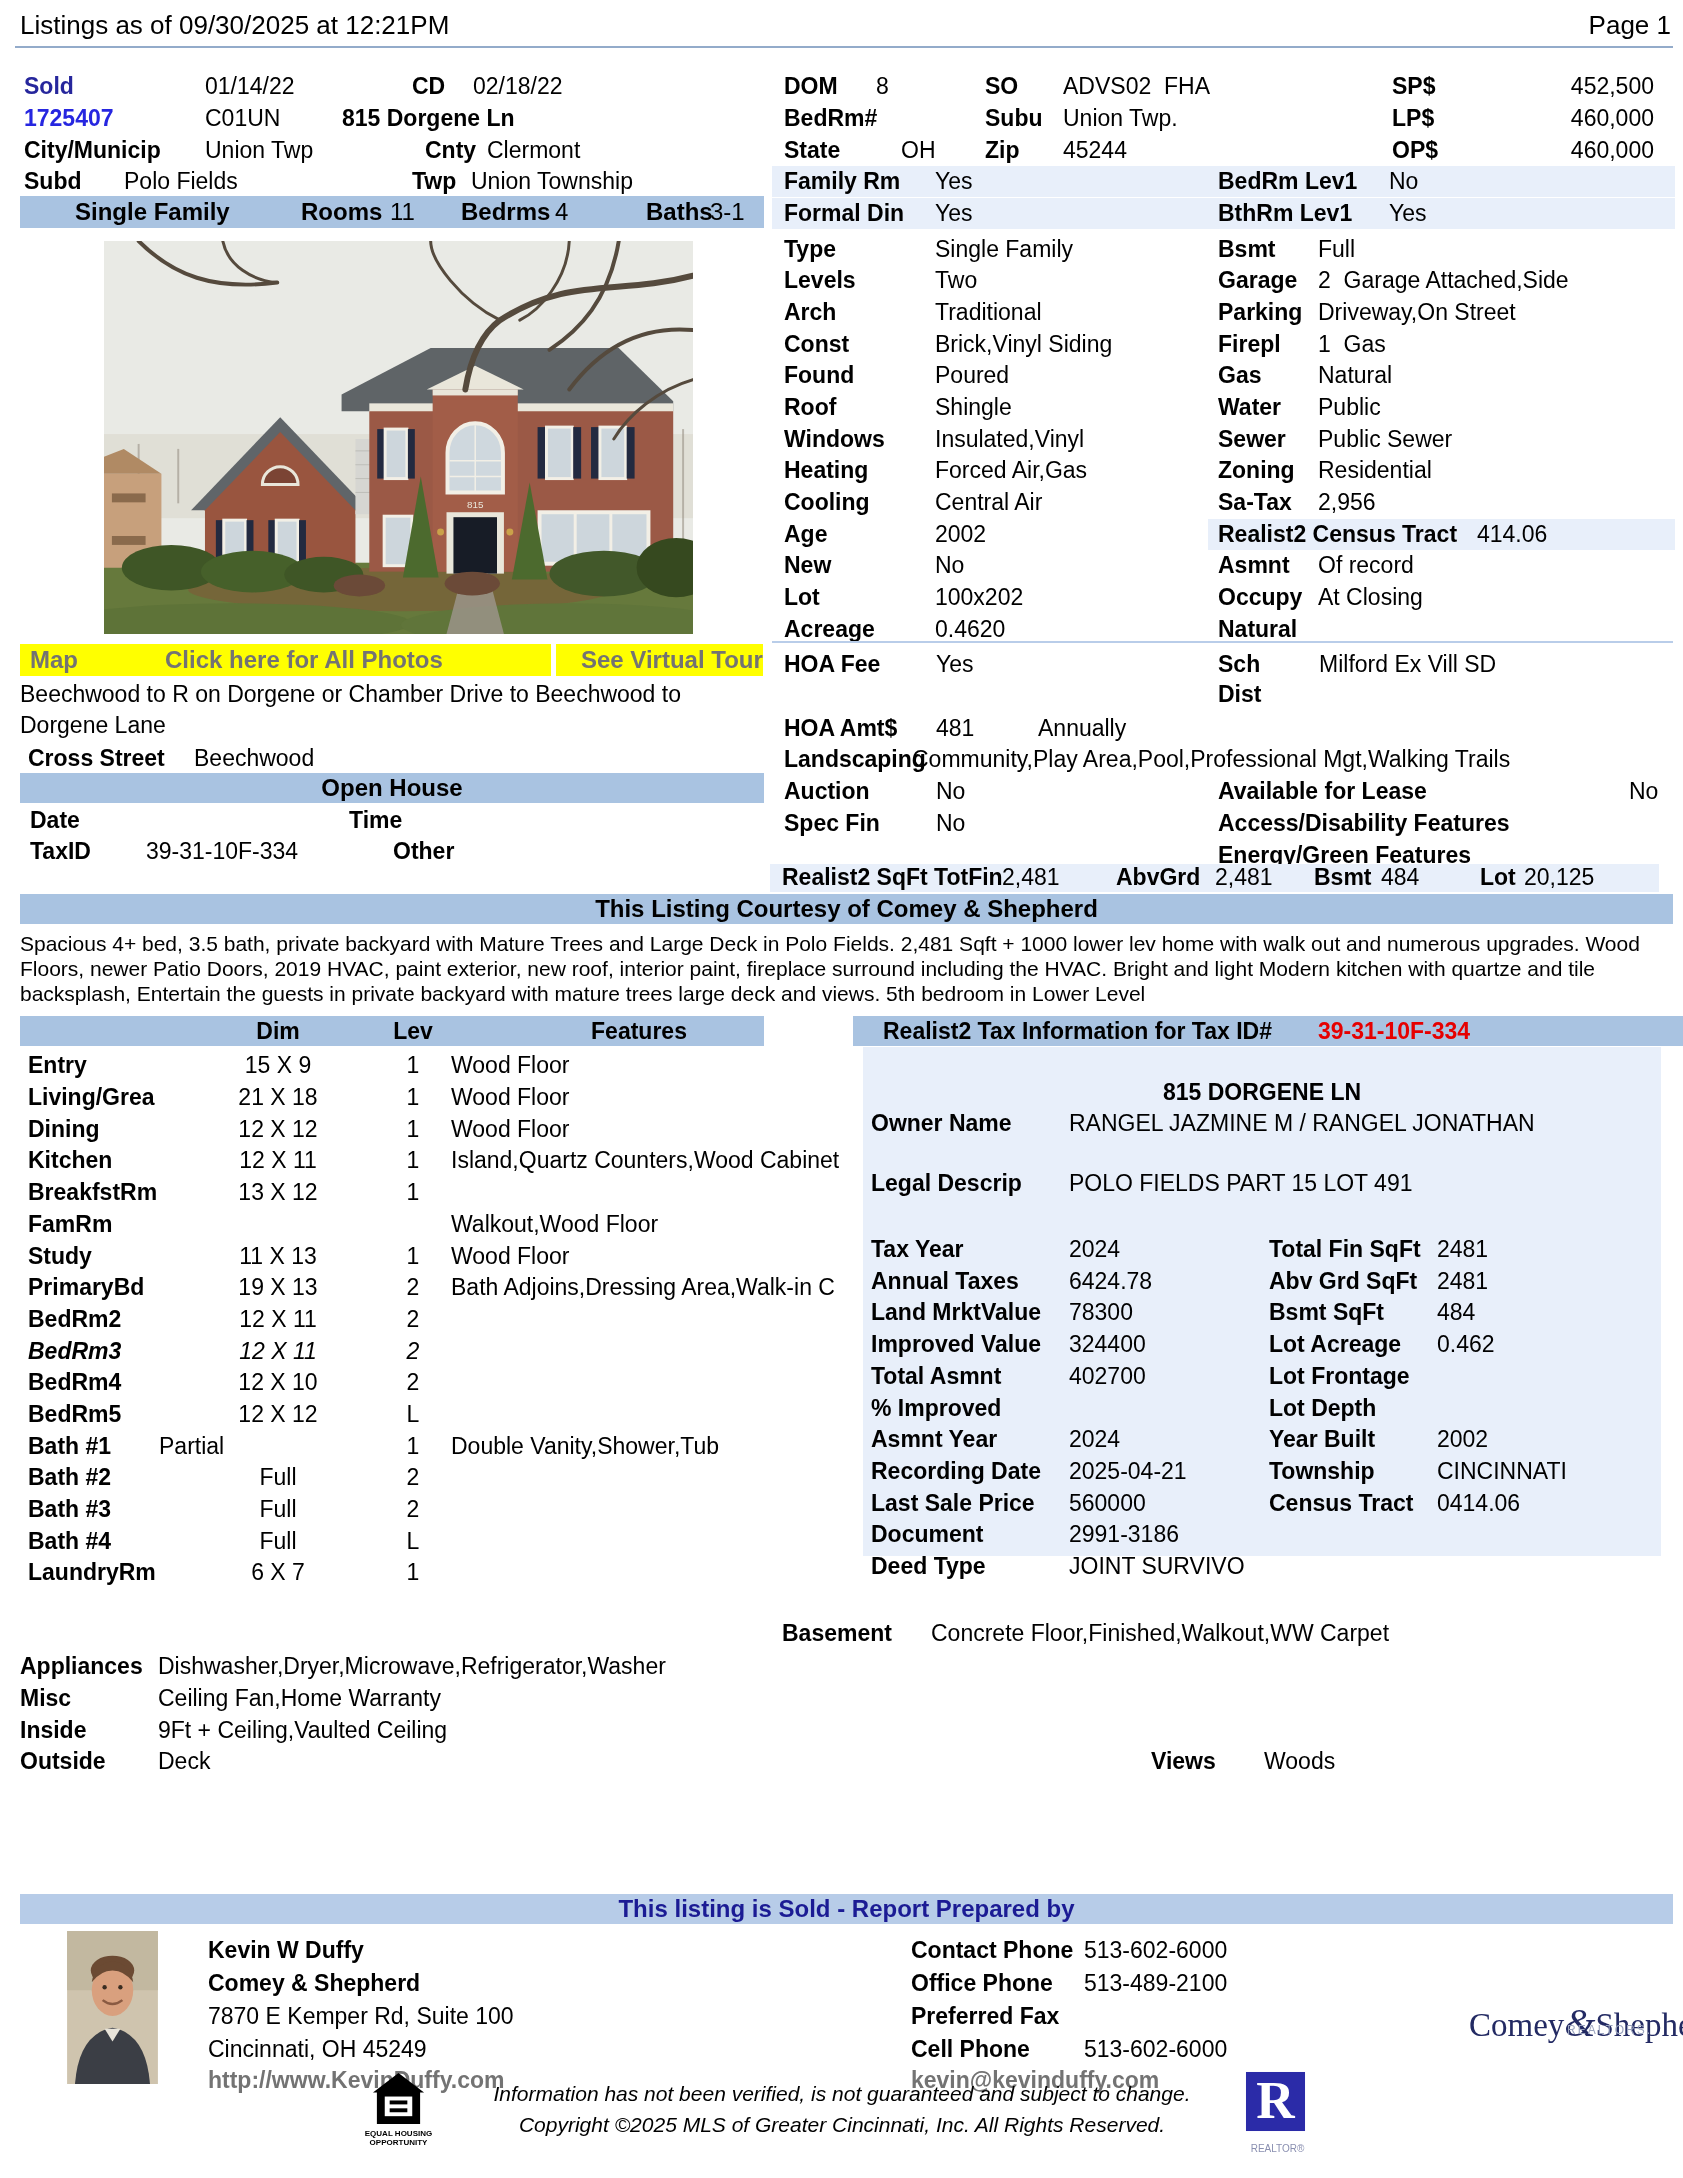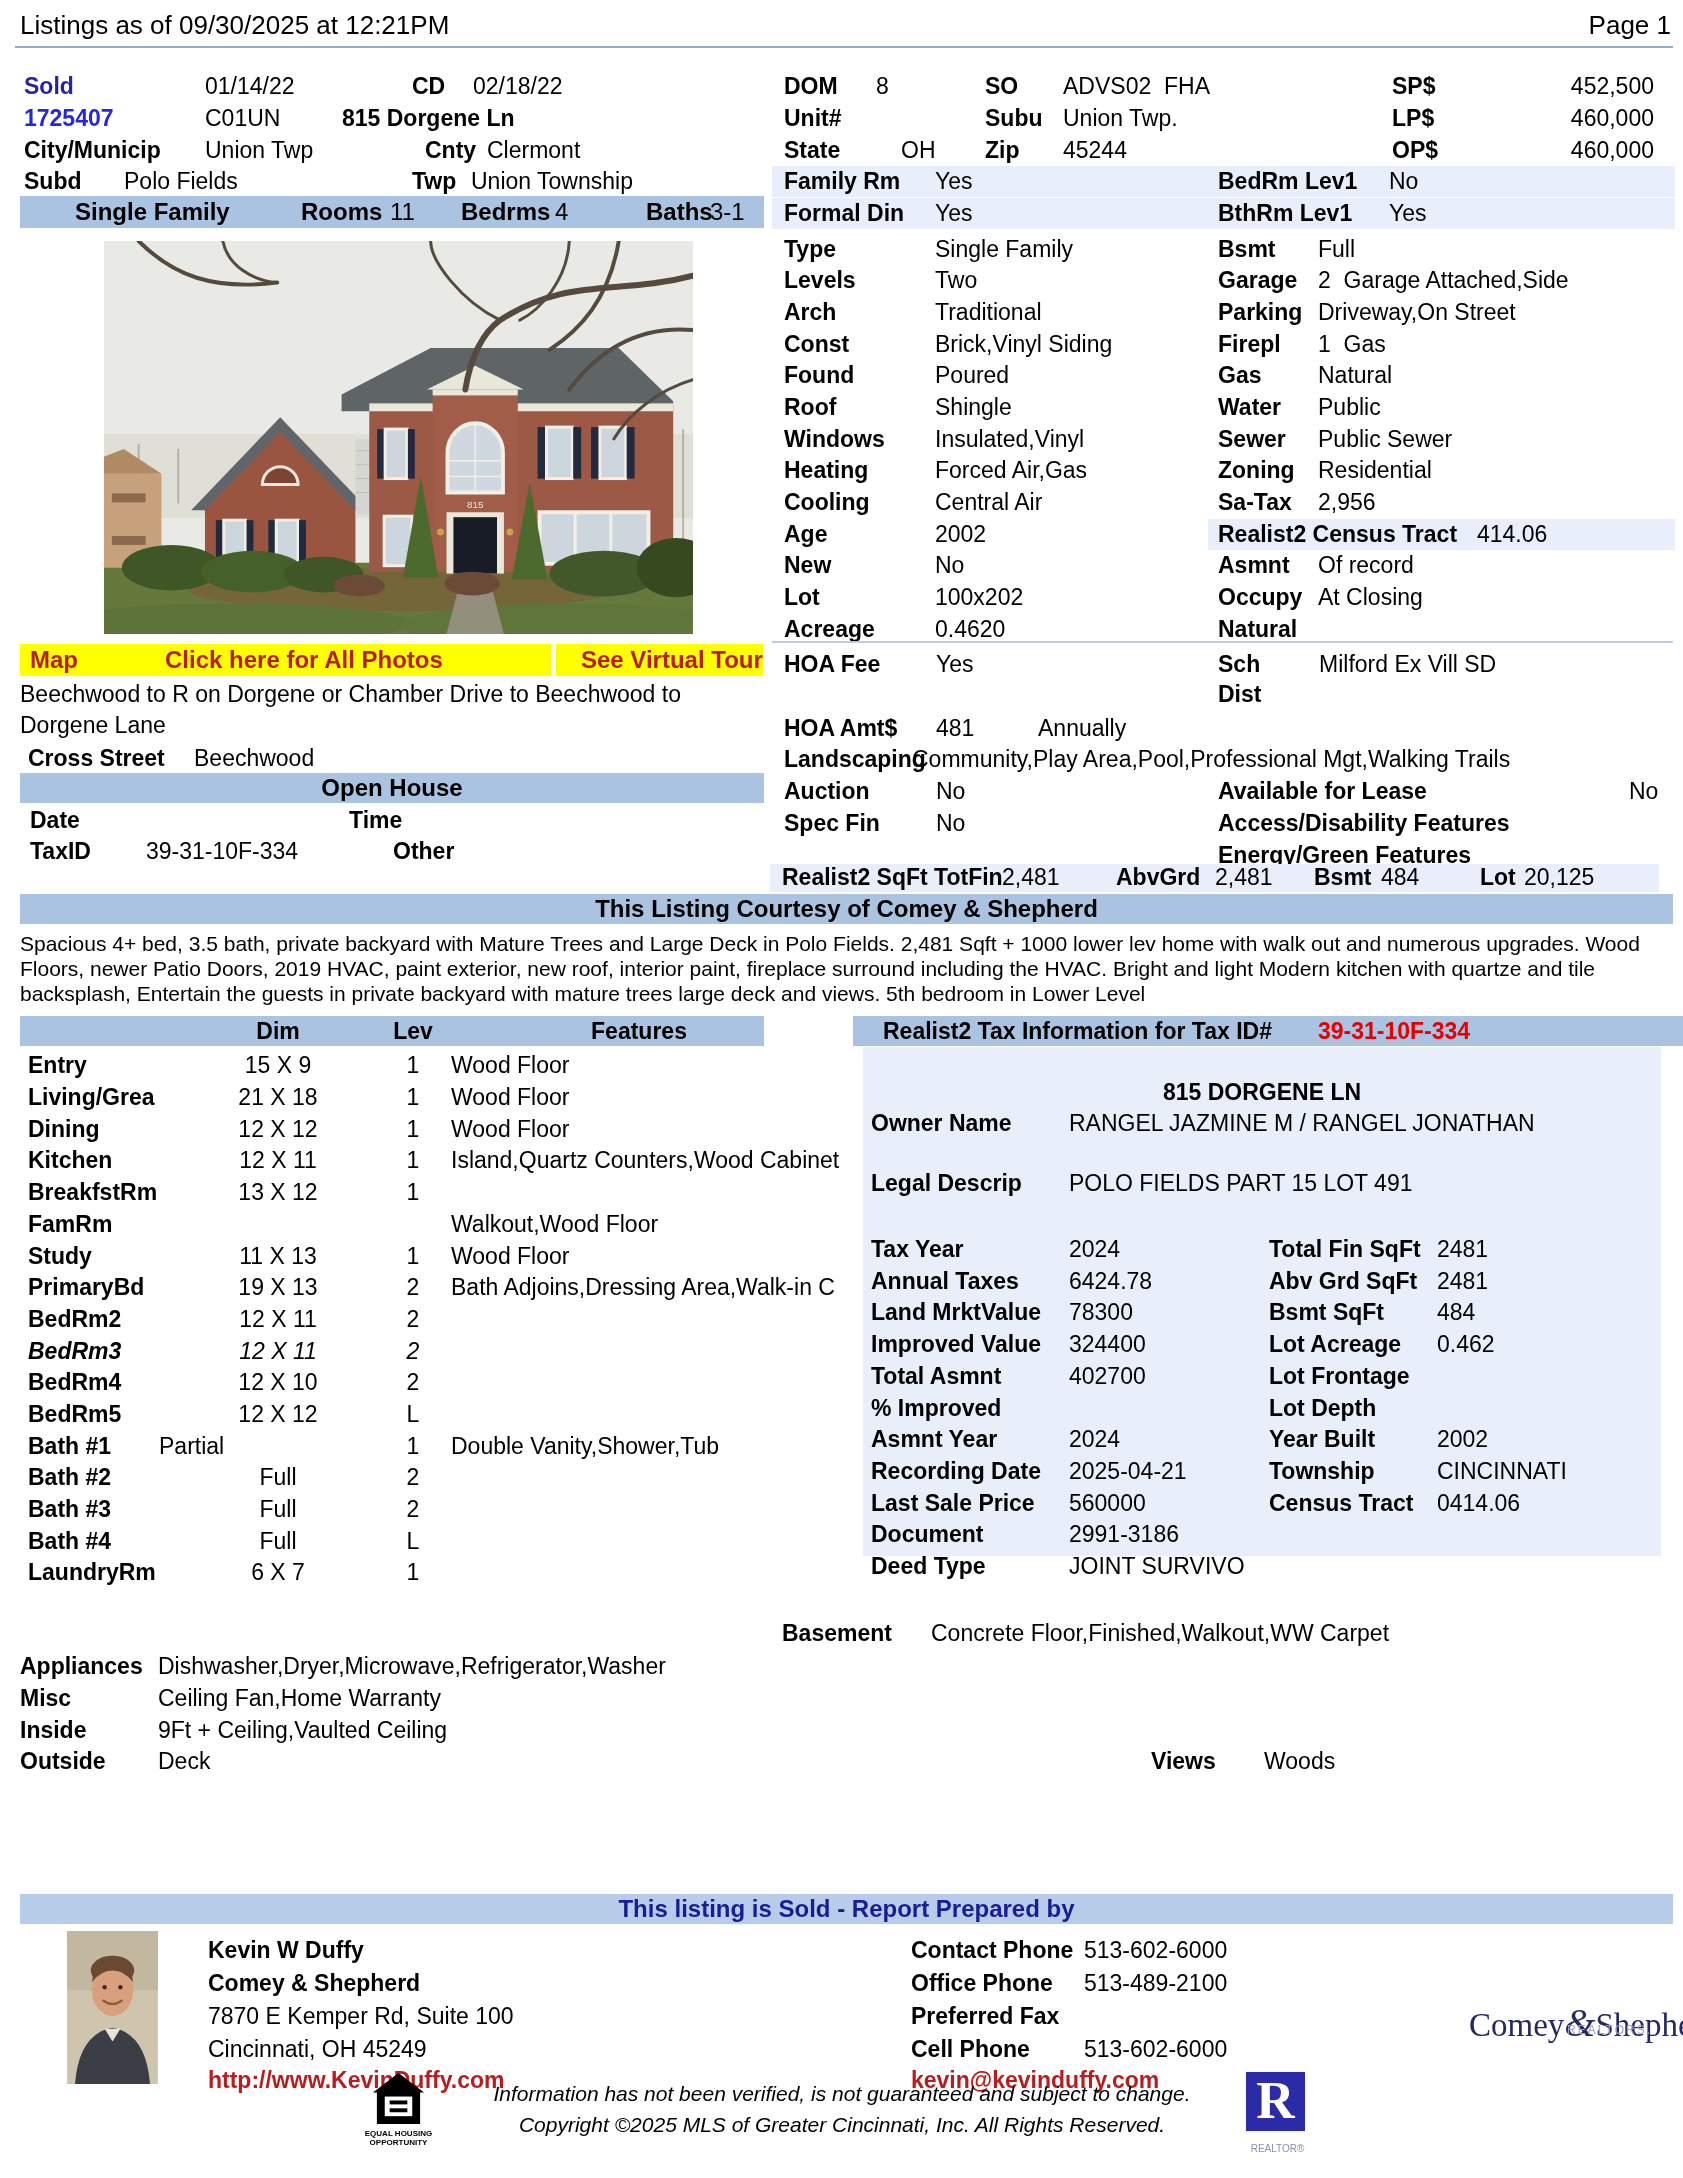--- a/index.html
+++ b/index.html
@@ -4,21 +4,21 @@
 <title>MLS Listing Report</title>
 <style>
   html,body{margin:0;padding:0;background:#9a9a9a;}
   .page{position:relative;width:1683px;height:2178px;background:#ffffff;
         font-family:"Liberation Sans",sans-serif;font-size:23px;color:#000;overflow:hidden;}
   .t{position:absolute;line-height:30px;white-space:pre;}
   .b{font-weight:700;}
   .hdr{font-size:26px;}
   .navy{color:#26269c;font-weight:700;}
   .mls{color:#2626e0;font-weight:700;}
-  .link{color:#b91c1c;font-weight:700;}
+  .link{color:#737373;font-weight:700;}
   .red{color:#e60000;}
   .rule{position:absolute;height:2px;background:#93abca;}
   .band{position:absolute;background:#a9c3e1;font-weight:700;}
   .band span{position:absolute;line-height:32px;white-space:pre;}
   .band.center{display:flex;align-items:center;justify-content:center;}
   .money{text-align:right;width:139px;}
   .ybar{position:absolute;background:#ffff00;}
   .ybar .yl{position:absolute;line-height:32px;font-size:24px;white-space:pre;}
   .hlbg{position:absolute;background:#e8effa;}
   .rrow{position:absolute;left:772px;width:903px;height:31px;}
@@ -73,21 +73,21 @@
     <span style="left:690px;font-weight:400">3-1</span>
   </div>
 
   <span class="t b" style="left:784px;top:71px">DOM</span>
   <span class="t" style="left:876px;top:71px">8</span>
   <span class="t b" style="left:985px;top:71px">SO</span>
   <span class="t" style="left:1063px;top:71px">ADVS02  FHA</span>
   <span class="t b" style="left:1392px;top:71px">SP$</span>
   <span class="t money" style="left:1515px;top:71px">452,500</span>
 
-  <span class="t b" style="left:784px;top:103px">Unit#</span>
+  <span class="t b" style="left:784px;top:103px">BedRm#</span>
   <span class="t b" style="left:985px;top:103px">Subu</span>
   <span class="t" style="left:1063px;top:103px">Union Twp.</span>
   <span class="t b" style="left:1392px;top:103px">LP$</span>
   <span class="t money" style="left:1515px;top:103px">460,000</span>
 
   <span class="t b" style="left:784px;top:135px">State</span>
   <span class="t" style="left:901px;top:135px">OH</span>
   <span class="t b" style="left:985px;top:135px">Zip</span>
   <span class="t" style="left:1063px;top:135px">45244</span>
   <span class="t b" style="left:1392px;top:135px">OP$</span>

